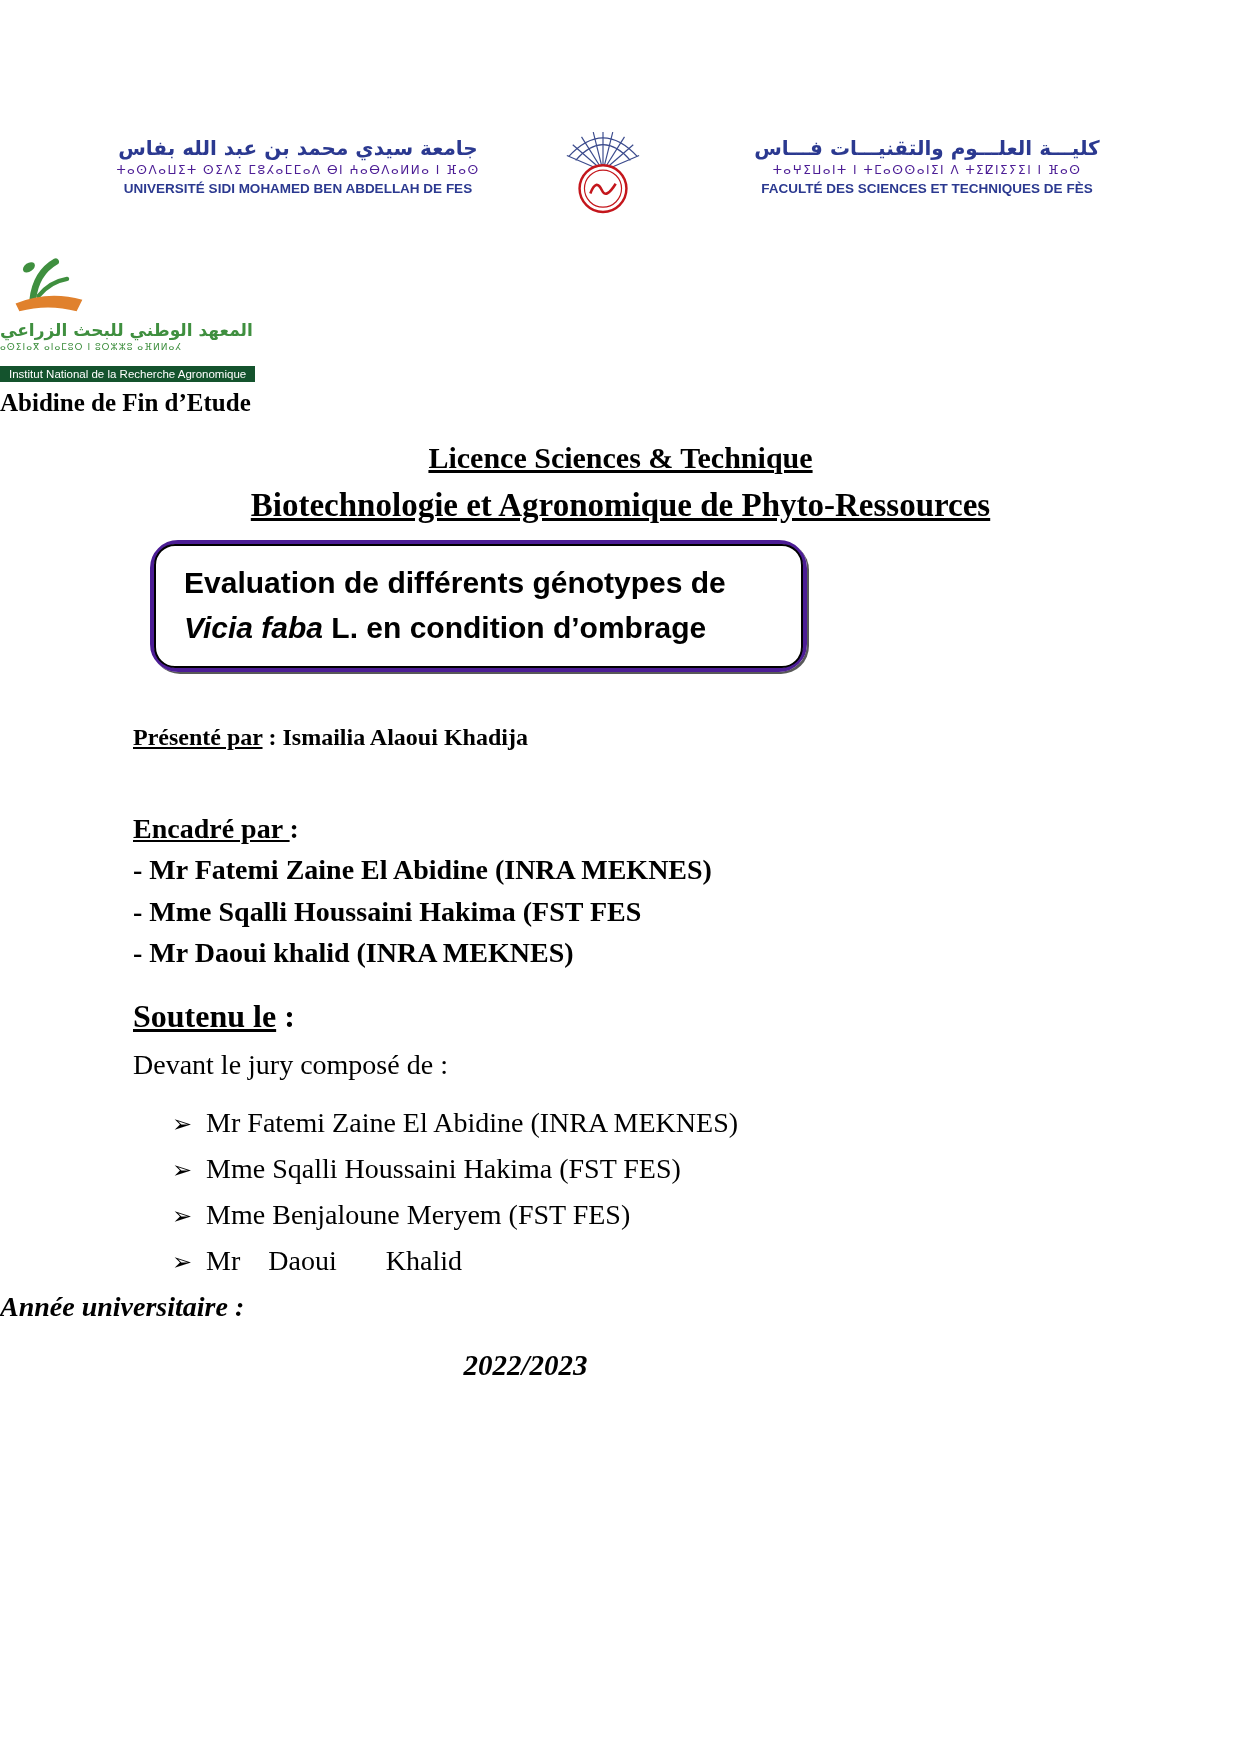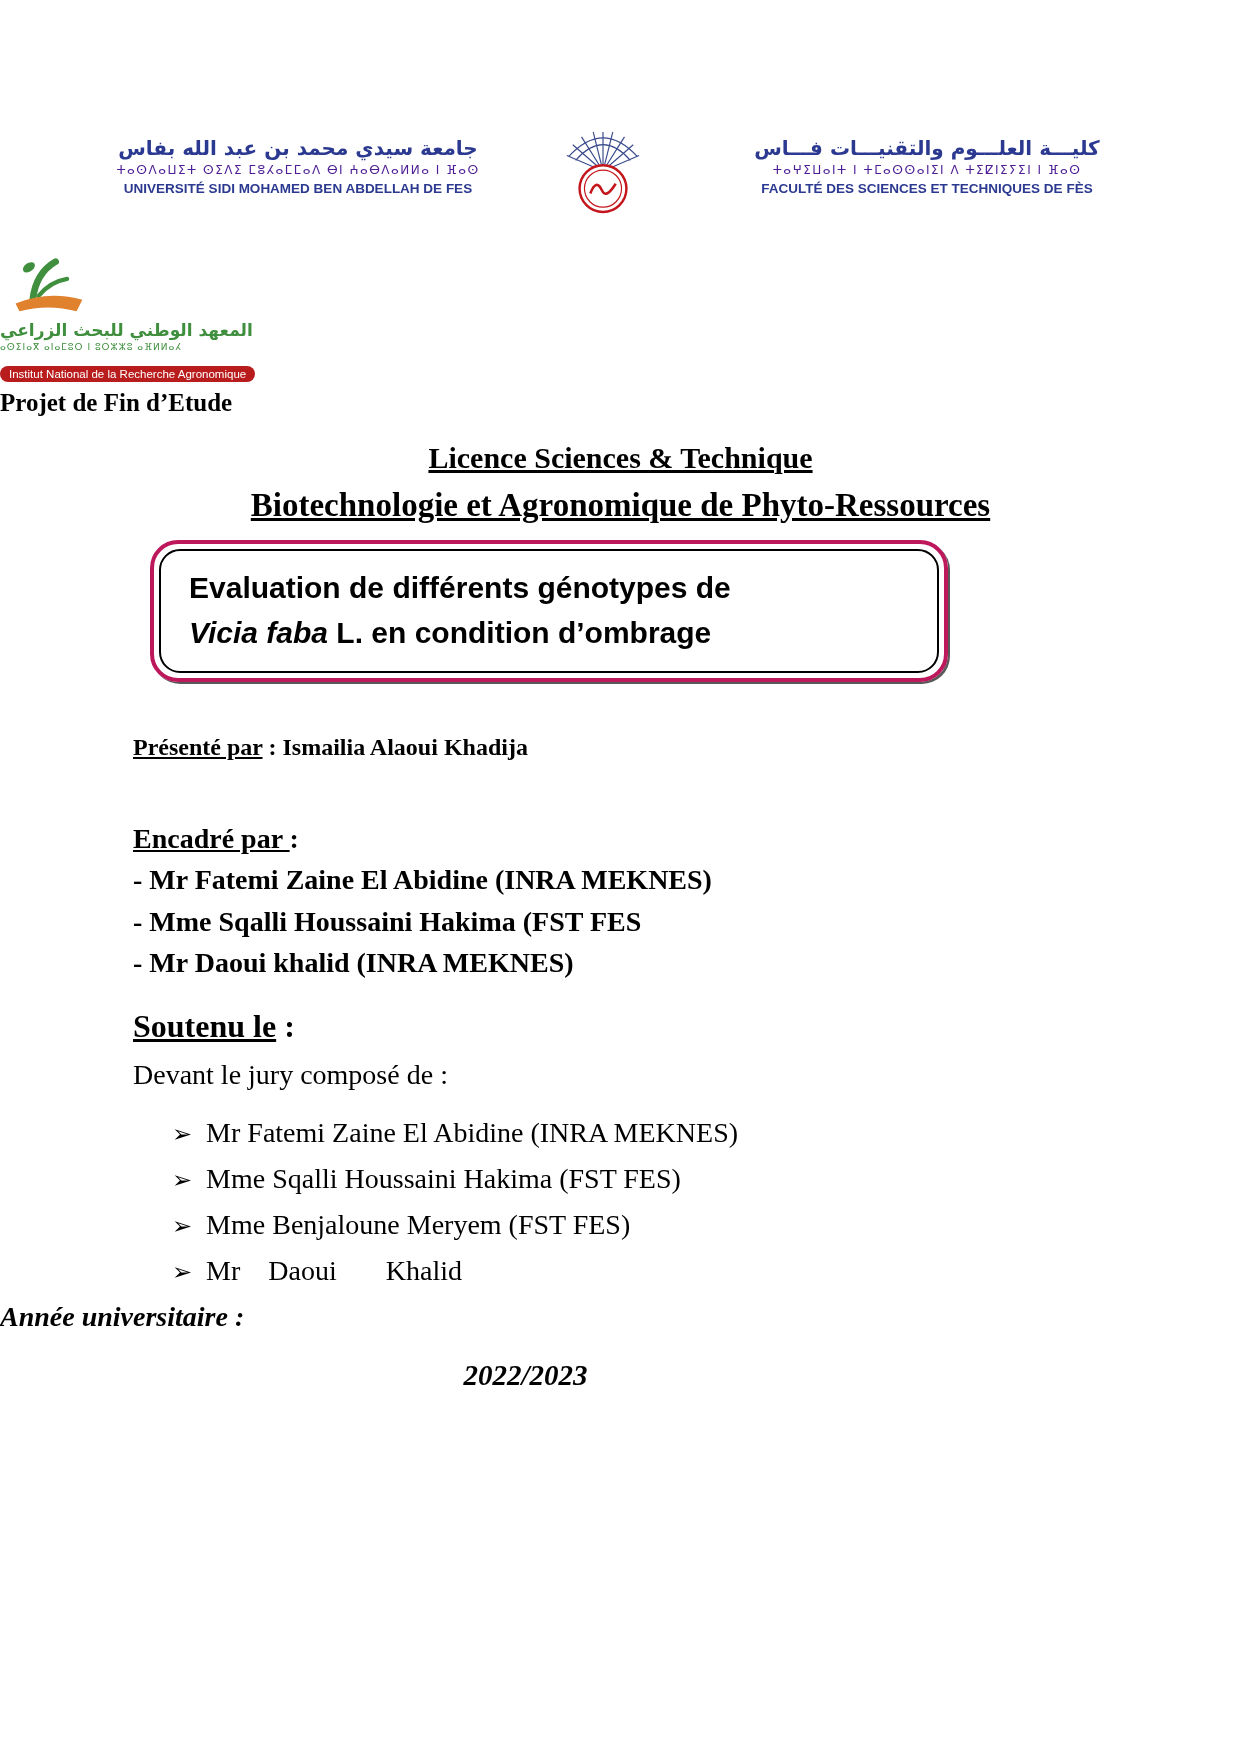--- a/index.html
+++ b/index.html
@@ -21,32 +21,32 @@
                   font-size:12px; letter-spacing:1.5px; margin-top:3px; white-space:nowrap; }
   .latin-line   { font-family:"Liberation Sans", sans-serif; color:#2b3990;
                   font-size:13.5px; font-weight:bold; margin-top:4px; white-space:nowrap; }
   .seal-wrap { width:88px; flex:0 0 auto; margin-top:-4px; }
   
   .inra { text-align:left; margin-top:36px; }
   .inra-arabic { font-family:"DejaVu Sans", sans-serif; direction:rtl; color:#3f8f3f;
                  font-weight:bold; font-size:17px; line-height:1.25; }
   .inra-tif    { font-family:"DejaVu Sans", sans-serif; color:#3f8f3f; font-size:9px;
                  letter-spacing:1px; margin-top:1px; }
-  .inra-bar    { display:inline-block; background:#b91c1c; color:#fff;
+  .inra-bar    { display:inline-block; background:#14532d; color:#fff;
                  font-family:"Liberation Sans", sans-serif; font-size:11.5px;
-                 padding:2px 9px; margin-top:14px;border-radius:8px; }
+                 padding:2px 9px; margin-top:14px; }
   .projet      { font-size:25px; font-weight:bold; margin-top:7px; }
   
   .degree1 { text-align:center; font-size:30px; font-weight:bold;
              text-decoration:underline; margin-top:24px; }
   .degree2 { text-align:center; font-size:33px; font-weight:bold;
              text-decoration:underline; margin-top:12px; }
   
-  .title-box-outer { margin:16px 0 0 150px; width:798px;
-                     border:4px solid #be185d; border-radius:28px; padding:5px;
+  .title-box-outer { margin:16px 0 0 150px; width:657px;
+                     border:4px solid #4c1d95; border-radius:28px; 
                      box-shadow:2px 2px 0 rgba(0,0,0,.65); }
   .title-box-inner { border:2px solid #000; border-radius:21px;
                      padding:14px 18px 16px 28px; }
   .title-line { font-family:"Liberation Sans", sans-serif; font-weight:bold;
                 font-size:30px; line-height:1.5; }
   .species-italic { font-style:italic; }
   
   .indented { margin-left:133px; }
   .presented { margin-top:52px; font-size:24px; font-weight:bold; }
   .encadre   { margin-top:62px; font-size:28px; font-weight:bold; }
@@ -110,21 +110,21 @@
         <path d="M40 44 C48 34 58 28 70 26" stroke="#3f8f3f" stroke-width="4.5" fill="none" stroke-linecap="round"></path>
         <ellipse cx="30" cy="14" rx="7" ry="4.5" fill="#3f8f3f" transform="rotate(-35 30 14)"></ellipse>
         <path d="M16 52 Q50 38 86 48 L80 60 Q50 52 20 60 Z" fill="#e0812d"></path>
       </svg>
     </div>
     <div class="inra-arabic">المعهد الوطني للبحث الزراعي</div>
     <div class="inra-tif">ⴰⵙⵉⵏⴰⴳ ⴰⵏⴰⵎⵓⵔ ⵏ ⵓⵔⵣⵣⵓ ⴰⴼⵍⵍⴰⵃ</div>
     <div>
       <span class="inra-bar">Institut National de la Recherche Agronomique</span>
     </div>
-    <div class="projet">Projet de Fin d’Etude</div>
+    <div class="projet">Abidine de Fin d’Etude</div>
   </div>
 
   <div class="degree1">Licence Sciences &amp; Technique</div>
   <div class="degree2">Biotechnologie et Agronomique de Phyto-Ressources</div>
 
   <div class="title-box-outer">
     <div class="title-box-inner">
       <div class="title-line">Evaluation de différents génotypes de</div>
       <div class="title-line"><span class="species-italic">Vicia faba</span><span class="pre"> L. en condition d’ombrage</span></div>
     </div>

